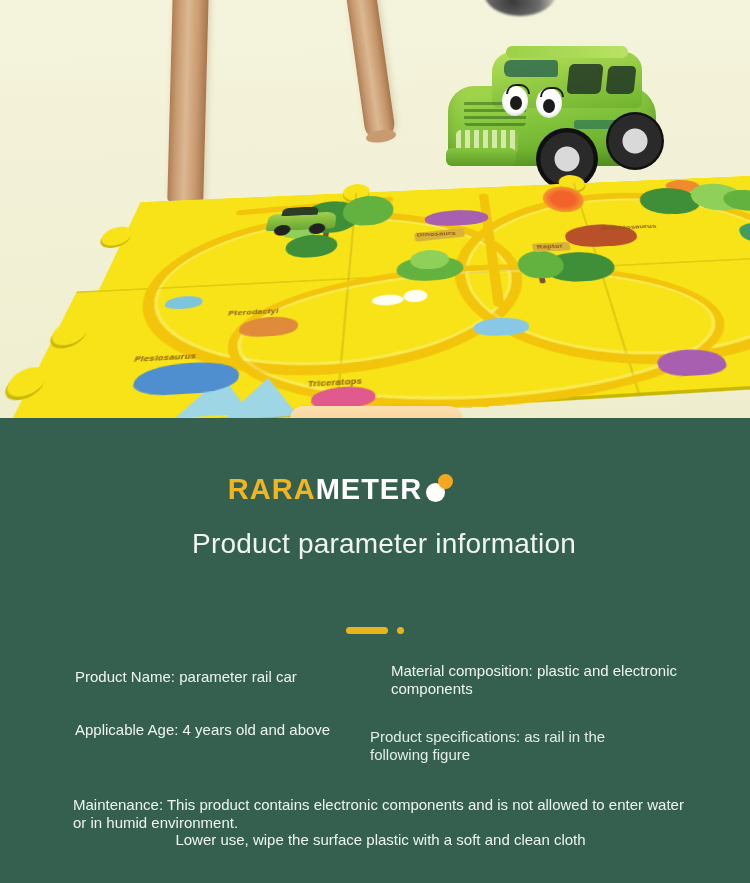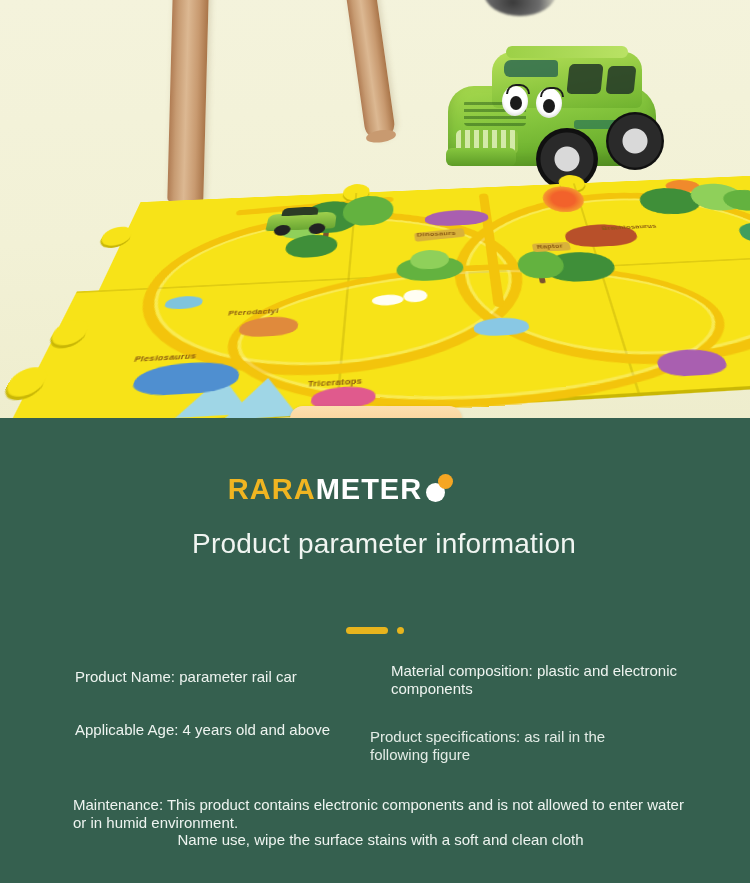--- a/index.html
+++ b/index.html
@@ -265,16 +265,16 @@
     <div class="divider">
       <span class="bar"></span><span class="dot"></span>
     </div>
 
     <div class="specs">
       <div class="cell c-name">Product Name: parameter rail car</div>
       <div class="cell c-material">Material composition: plastic and electronic components</div>
       <div class="cell c-age">Applicable Age: 4 years old and above</div>
       <div class="cell c-spec">Product specifications: as rail in the following figure</div>
       <div class="cell c-maint">Maintenance: This product contains electronic components and is not allowed to enter water or in humid environment.</div>
-      <div class="cell c-lower">Name use, wipe the surface stains with a soft and clean cloth</div>
+      <div class="cell c-lower">Lower use, wipe the surface plastic with a soft and clean cloth</div>
     </div>
   </div>
 </div>
 
 </body></html>

